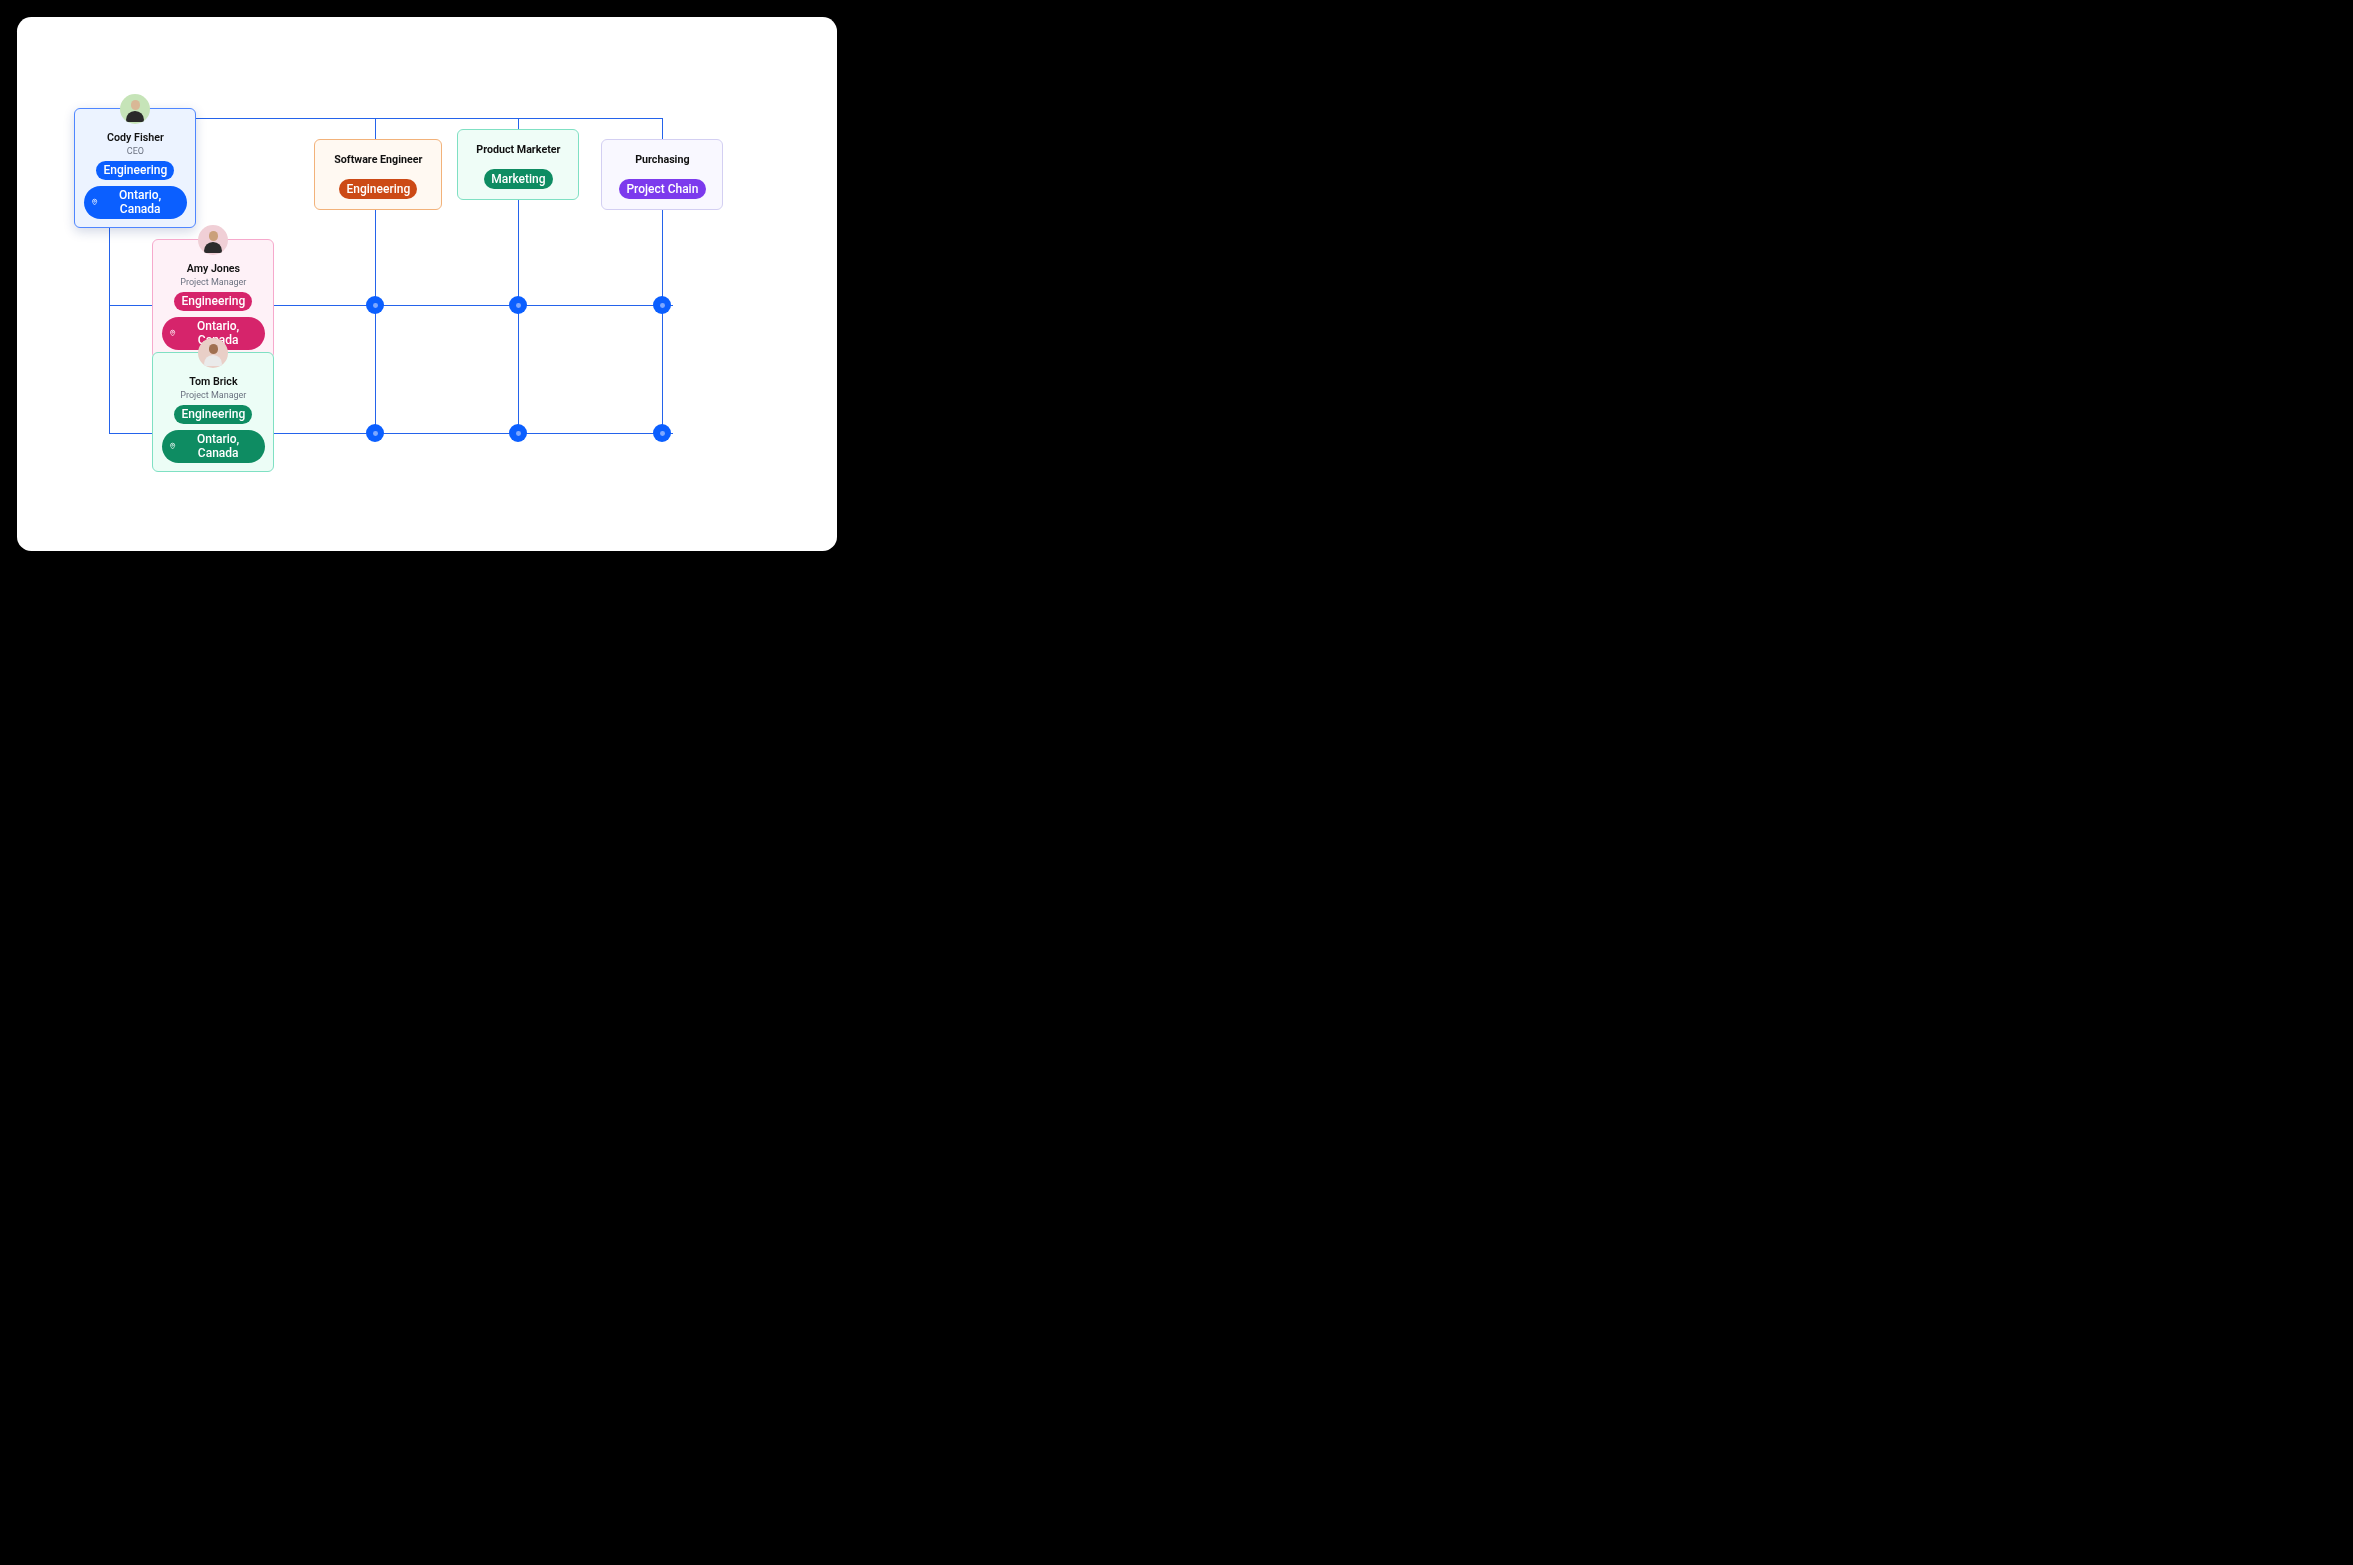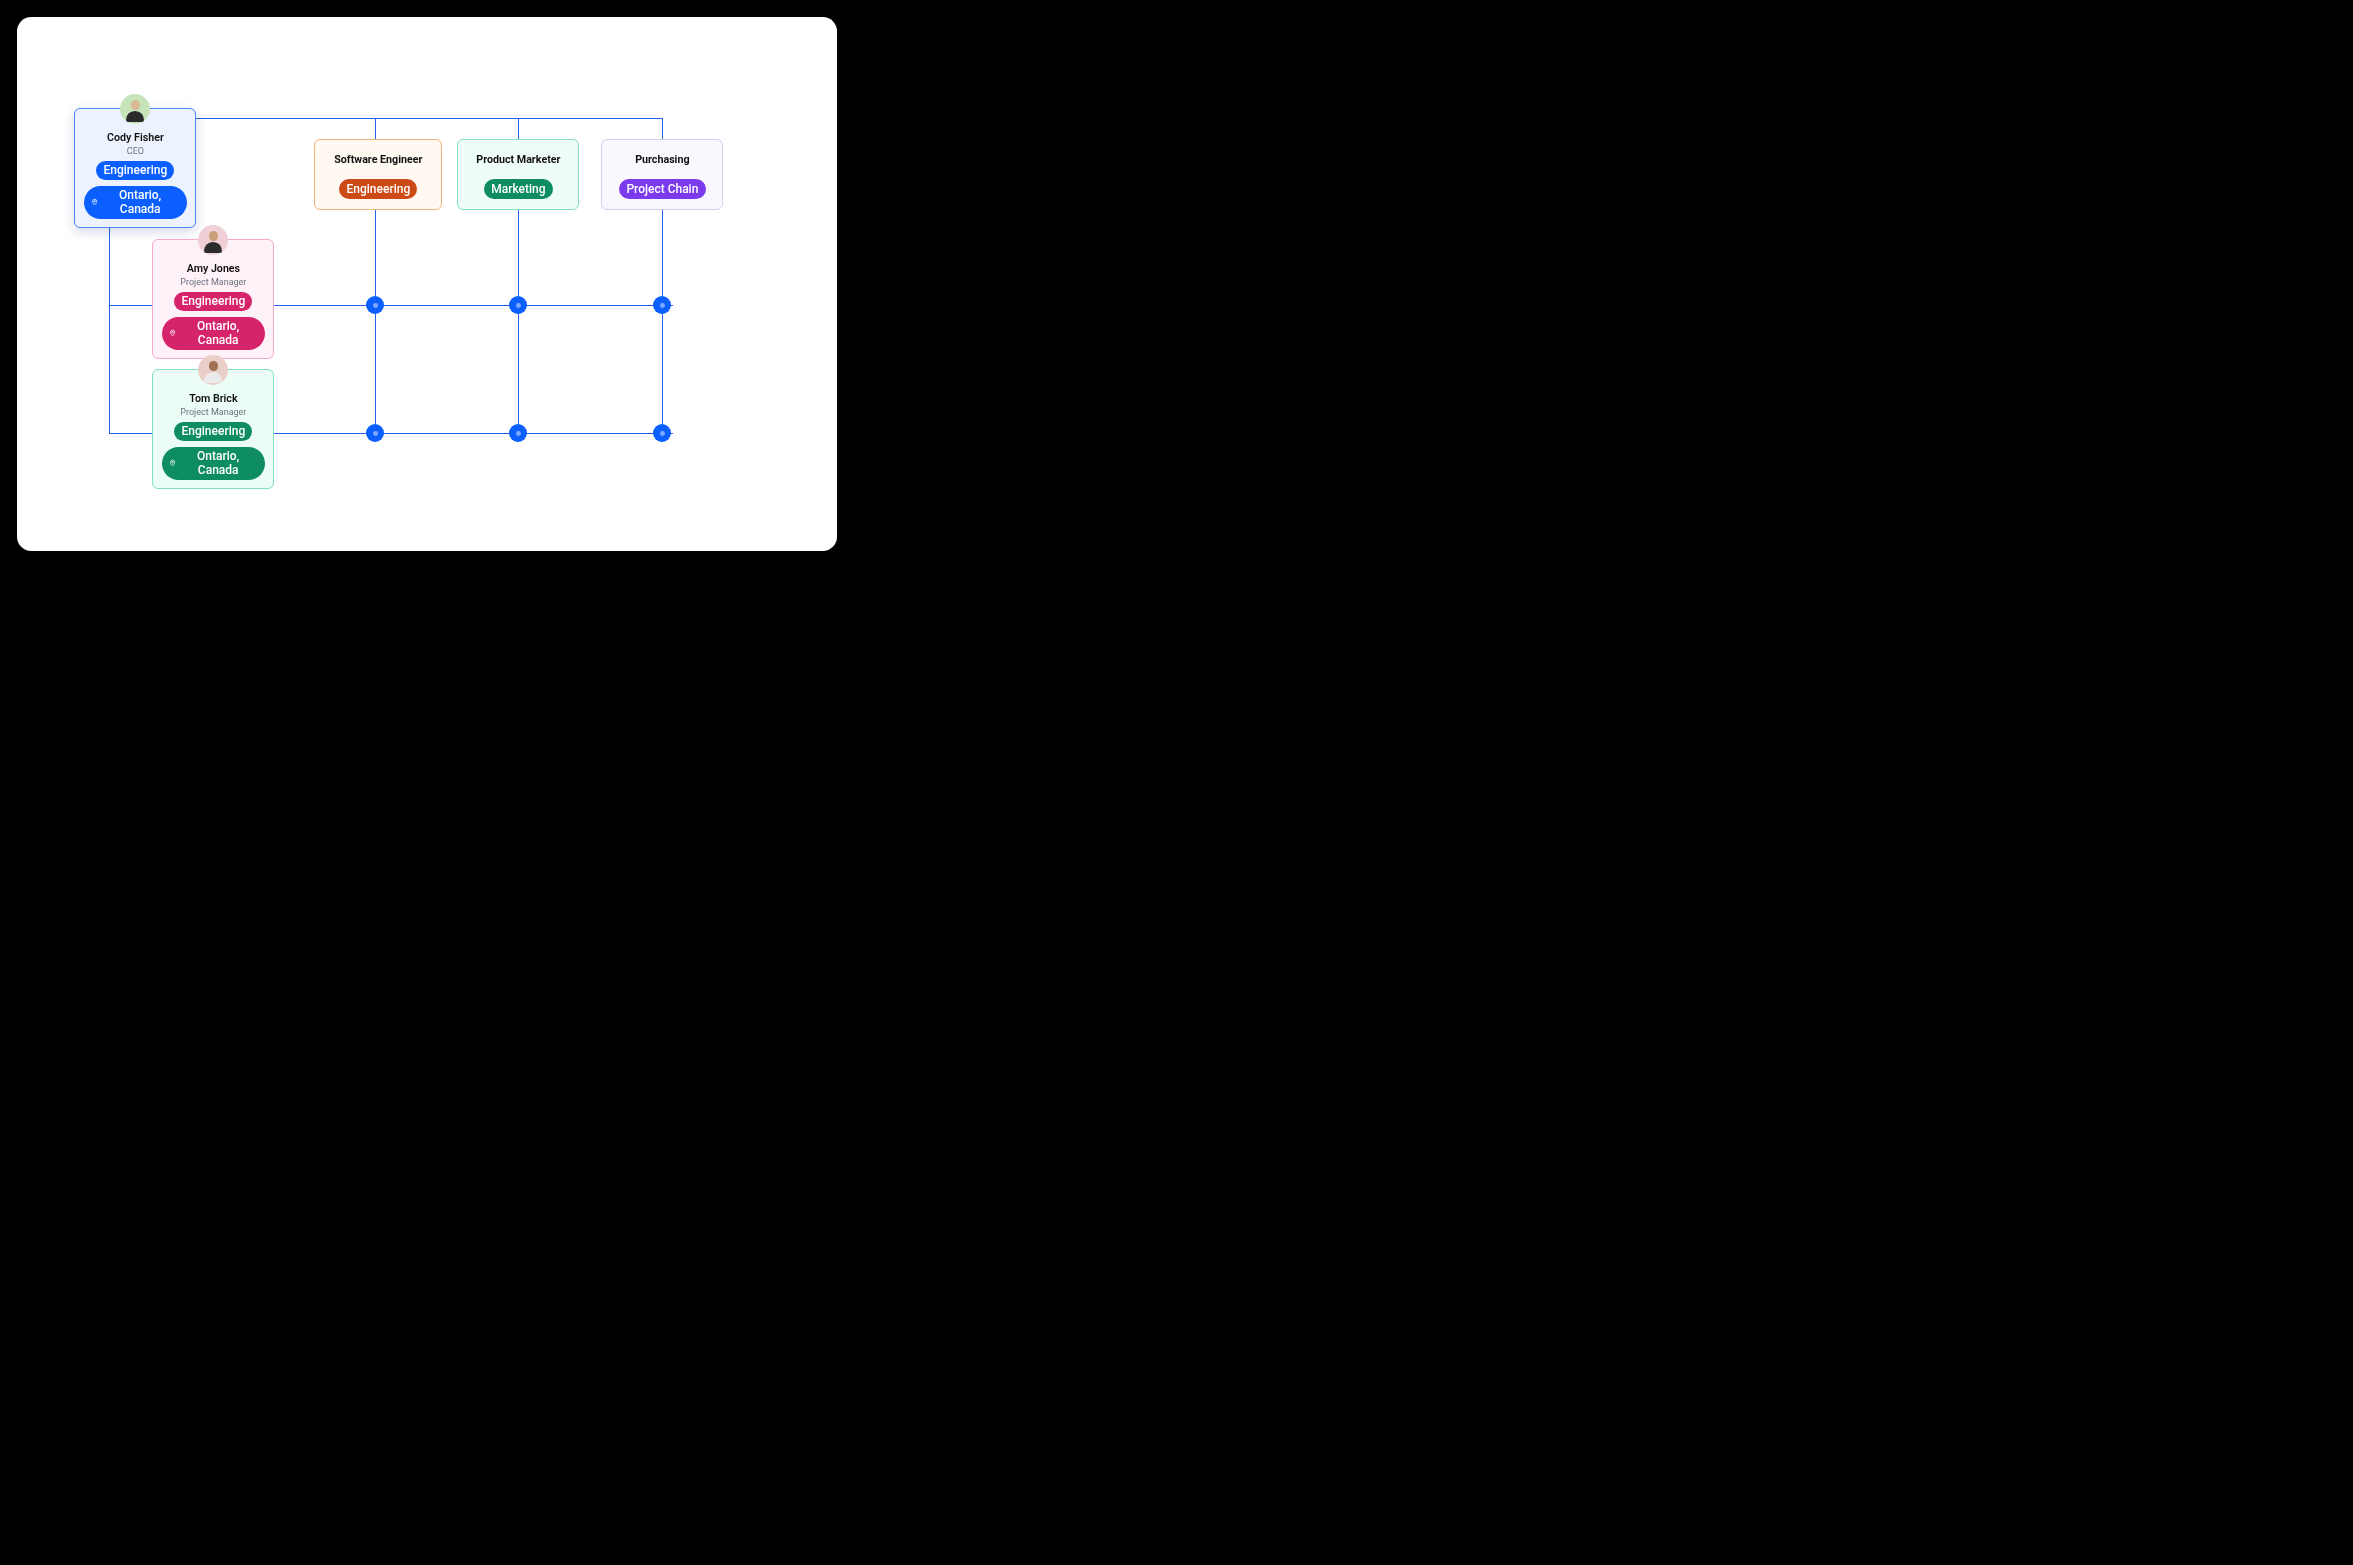--- a/index.html
+++ b/index.html
@@ -143,21 +143,21 @@
         <span class="pill" style="background:#d6246b;">
           <svg viewBox="0 0 24 24" fill="none" stroke="#fff" stroke-width="2.4">
               <path d="M12 22s7-6.5 7-12A7 7 0 1 0 5 10c0 5.5 7 12 7 12Z"></path>
               <circle cx="12" cy="10" r="2.6"></circle>
             </svg>
           <span>Ontario, Canada</span>
         </span>
       </div>
     </div>
 
-    <div class="card" style="left:119px; top:336px; width:122px;
+    <div class="card" style="left:119px; top:319px; width:122px;
                 border-color:#7fe0c3; background:#ecfdf6;">
       <div class="avatar" style="background:#e9cfc7;">
         <div class="head" style="background:#a07050;"></div>
         <div class="body" style="background:#eaeaea;"></div>
       </div>
       <div class="name">Tom Brick</div>
       <div class="role">Project Manager</div>
       <div><span class="pill" style="background:#0e8c62;">Engineering</span></div>
       <div>
         <span class="pill" style="background:#0e8c62;">
@@ -168,21 +168,21 @@
           <span>Ontario, Canada</span>
         </span>
       </div>
     </div>
 
     <div class="role-card" style="left:281px; top:106px; width:128px; border-color:#f2b27a; background:#fff9f2;">
       <div class="title">Software Engineer</div>
       <div><span class="pill" style="background:#cc4a16;">Engineering</span></div>
     </div>
 
-    <div class="role-card" style="left:424px; top:106px; width:122px; border-color:#7fe0c3; background:#effdf7;">
+    <div class="role-card" style="left:424px; top:96px; width:122px; border-color:#7fe0c3; background:#effdf7;">
       <div class="title">Product Marketer</div>
       <div><span class="pill" style="background:#0e8c62;text-align:right;">Marketing</span></div>
     </div>
 
     <div class="role-card" style="left:568px; top:106px; width:122px; border-color:#d3cff2; background:#f9f8ff;">
       <div class="title">Purchasing</div>
       <div><span class="pill" style="background:#7c3aed;">Project Chain</span></div>
     </div>
 
     <div class="node" style="left:342px; top:272px;"></div>

